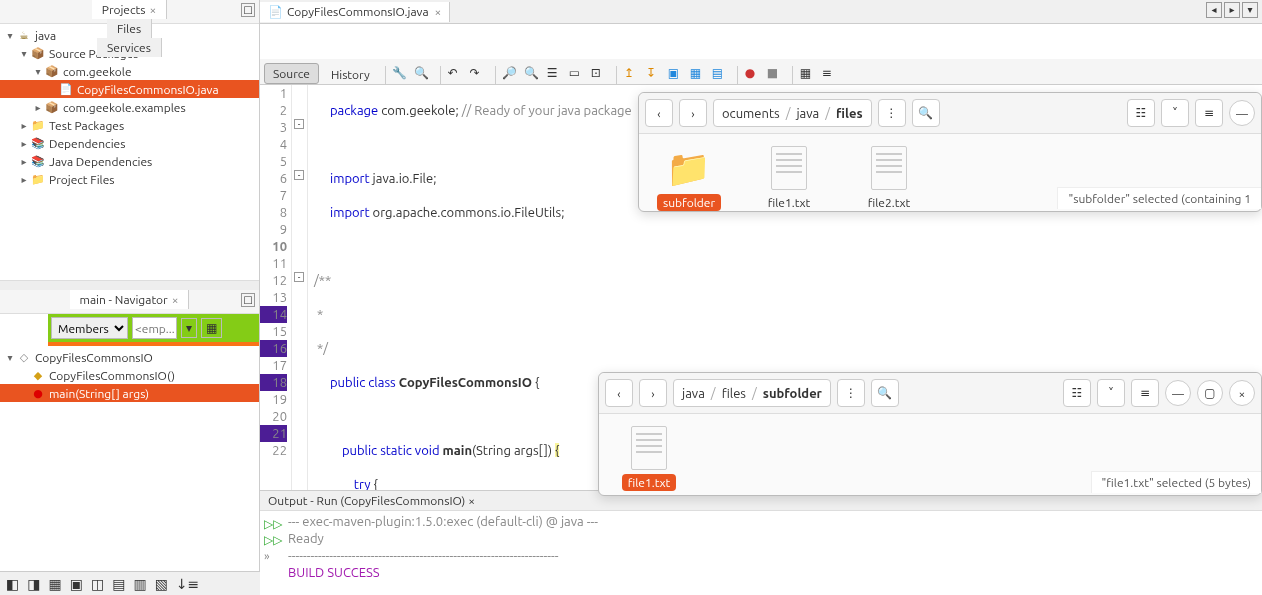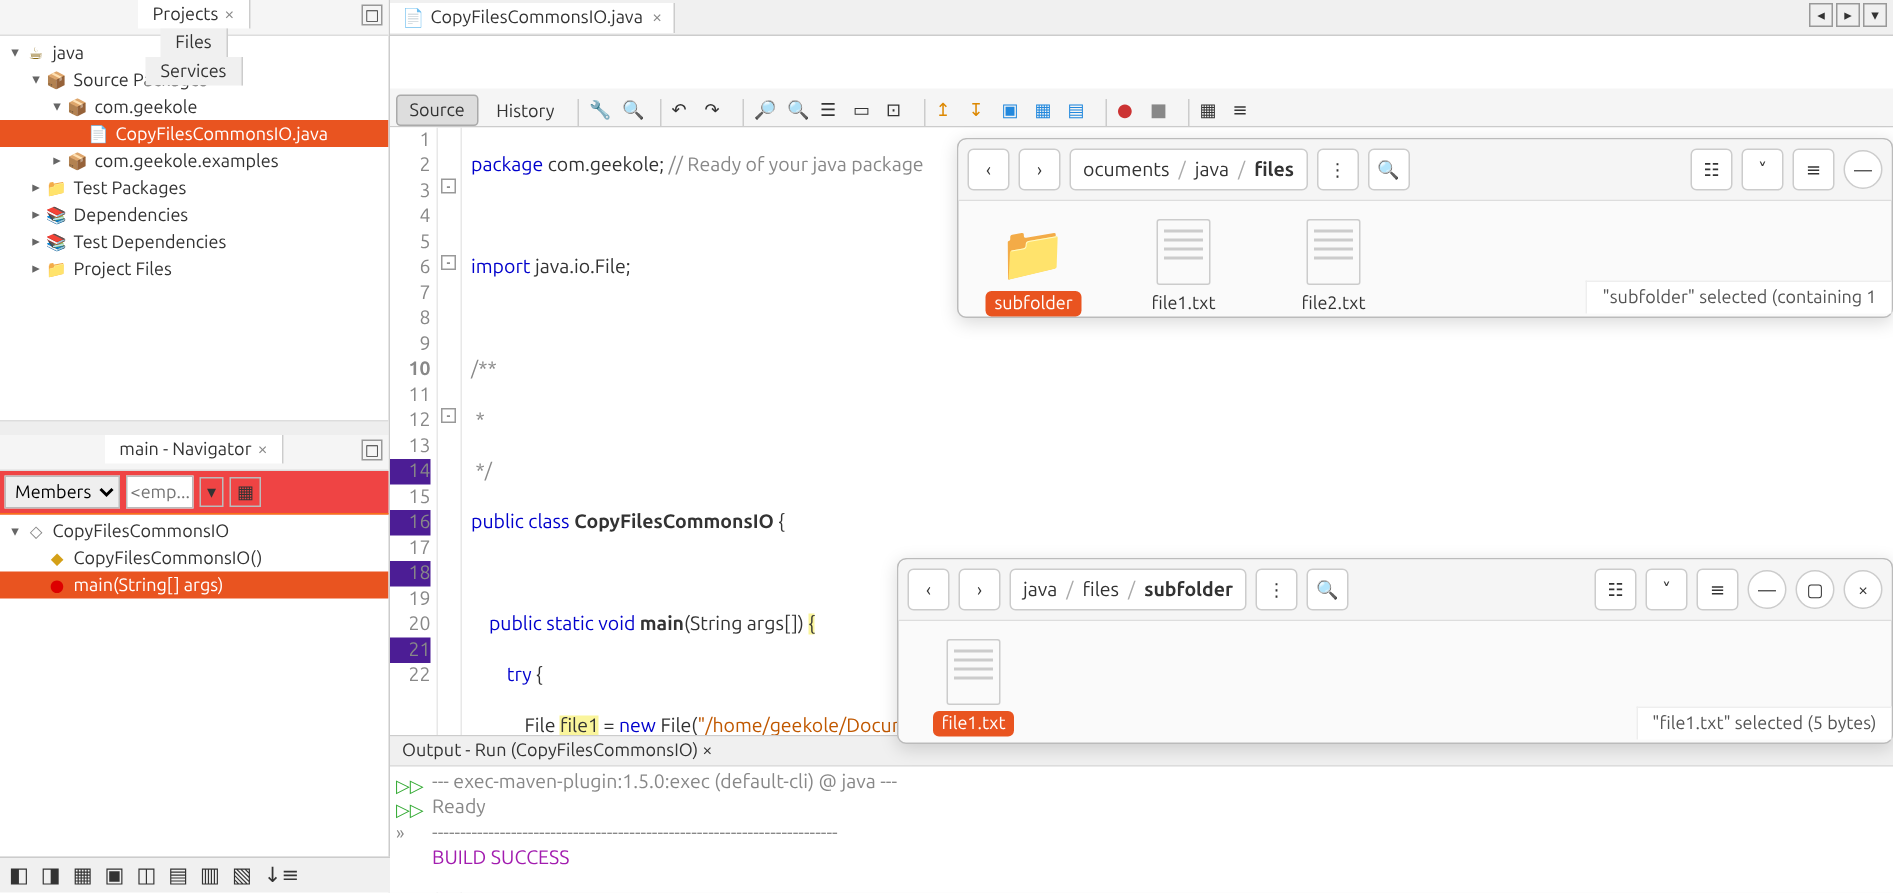--- a/index.html
+++ b/index.html
@@ -26,21 +26,21 @@
 
 .i-coffee { color: #8b6914; }
 .i-pkg { color: #d4a017; }
 .i-java { color: #888; }
 .i-class { color: #888; }
 .i-folder { color: #d4a017; }
 .i-ctor { color: #d4a017; }
 .i-method { color: #d00; }
 
 .hscroll { height: 10px; background: #eee; border-top: 1px solid #ddd; }
-.nav-ctrl { display: flex; align-items: center; padding: 3px; background: #ef4444; border-bottom: 1px solid #f97316; gap: 4px; }
+.nav-ctrl { display: flex; align-items: center; padding: 3px; background: #84cc16; border-bottom: 4px solid #f97316; gap: 4px; margin-left: 48px; }
 .nav-ctrl select, .nav-ctrl input { font-size: 12px; padding: 2px; border: 1px solid #bbb; height: 22px; }
 
 .bottom-toolbar { position: absolute; bottom: 0; left: 0; width: 260px; height: 24px; background: #f0f0f0; border-top: 1px solid #ccc; display: flex; align-items: center; padding: 0 6px; gap: 8px; }
 .bottom-toolbar span { font-size: 14px; }
 
 
 .editor-col { position: absolute; left: 260px; top: 0; right: 0; height: 490px; background: #fff; }
 .ed-tabs { display: flex; align-items: center; height: 24px; background: #f0f0f0; border-bottom: 1px solid #ccc; position: relative; }
 .ed-tab { display: flex; align-items: center; padding: 3px 8px; background: #fff; border-right: 1px solid #ccc; }
 .ed-nav { position: absolute; right: 4px; top: 2px; display: flex; gap: 2px; }
@@ -50,21 +50,21 @@
 .ed-toolbar .btn { padding: 3px 8px; cursor: pointer; }
 .ed-toolbar .btn.active { background: #ddd; border: 1px solid #aaa; border-radius: 3px; }
 .ed-toolbar .sep { width: 1px; height: 18px; background: #ccc; margin: 0 3px; }
 .ed-toolbar .tico { width: 18px; height: 18px; display: inline-block; }
 
 .code-area { display: flex; font-family: "DejaVu Sans Mono", monospace; font-size: 13px; line-height: 17px; background: #fff; }
 .gutter { width: 32px; text-align: right; color: #888; background: #fff; border-right: 1px solid #e8e8e8; padding-right: 4px; }
 .fold { width: 16px; border-right: 1px solid #e8e8e8; position: relative; }
 .fold .fb { position: absolute; width: 10px; height: 10px; border: 1px solid #999; font-size: 9px; text-align: center; line-height: 8px; left: 2px; background: #fff; }
 .code { padding-left: 6px; white-space: pre; }
-.kw { color: #0000cc; }
+.kw { color: #0000cc; margin-left: 16px; }
 .cm { color: #888; }
 .str { color: #c05800; }
 .id { font-weight: bold; }
 .it { }
 .hl { background: #faf59c; }
 .err-gutter { background: #4c1d95; }
 
 
 .output-panel { position: absolute; left: 260px; bottom: 0; right: 0; height: 105px; background: #fff; border-top: 1px solid #ccc; }
 .out-hdr { padding: 3px 8px; background: #f0f0f0; border-bottom: 1px solid #ddd; }
@@ -135,21 +135,21 @@
         <span>Test Packages</span>
       </div>
     <div class="tree-row ind-2">
         <span class="exp">▸</span>
         <span class="ico i-folder">📚</span>
         <span>Dependencies</span>
       </div>
     <div class="tree-row ind-2">
         <span class="exp">▸</span>
         <span class="ico i-folder">📚</span>
-        <span>Test Dependencies</span>
+        <span>Java Dependencies</span>
       </div>
     <div class="tree-row ind-2">
         <span class="exp">▸</span>
         <span class="ico i-folder">📁</span>
         <span>Project Files</span>
       </div>
   </div>
   <div class="hscroll" style="margin-top:90px"></div>
 
   <div class="tab-row">
@@ -261,20 +261,21 @@
     </div>
     <div class="fold">
       <div class="fb" style="top:34px">-</div>
       <div class="fb" style="top:85px">-</div>
       <div class="fb" style="top:187px">-</div>
     </div>
     <div class="code">
 <div><span class="kw">package</span><span> com.geekole; </span><span class="cm">// Ready of your java package</span></div>
 <div>&nbsp;</div>
 <div><span class="kw">import</span><span> java.io.File;</span></div>
+<div><span class="kw">import</span><span> org.apache.commons.io.FileUtils;</span></div>
 <div>&nbsp;</div>
 <div class="cm">/**</div>
 <div class="cm"> *</div>
 <div class="cm"> */</div>
 <div><span class="kw">public class</span><span class="id"> CopyFilesCommonsIO</span><span> {</span></div>
 <div>&nbsp;</div>
 <div>    <span class="kw">public static void </span><span class="id it">main</span><span>(String args[]) </span><span class="hl">{</span></div>
 <div>        <span class="kw">try</span><span> {</span></div>
 <div>            <span>File </span><span class="hl">file1</span><span> = </span><span class="kw">new</span><span> File(</span><span class="str">"/home/geekole/Documents/java/files/file1.txt"</span><span>);</span></div>
 <div>            <span>File subfolder = </span><span class="kw">new</span><span> File(</span><span class="str">"/home/geekole/Documents/java/files/subfolder/"</span><span>);</span></div>

